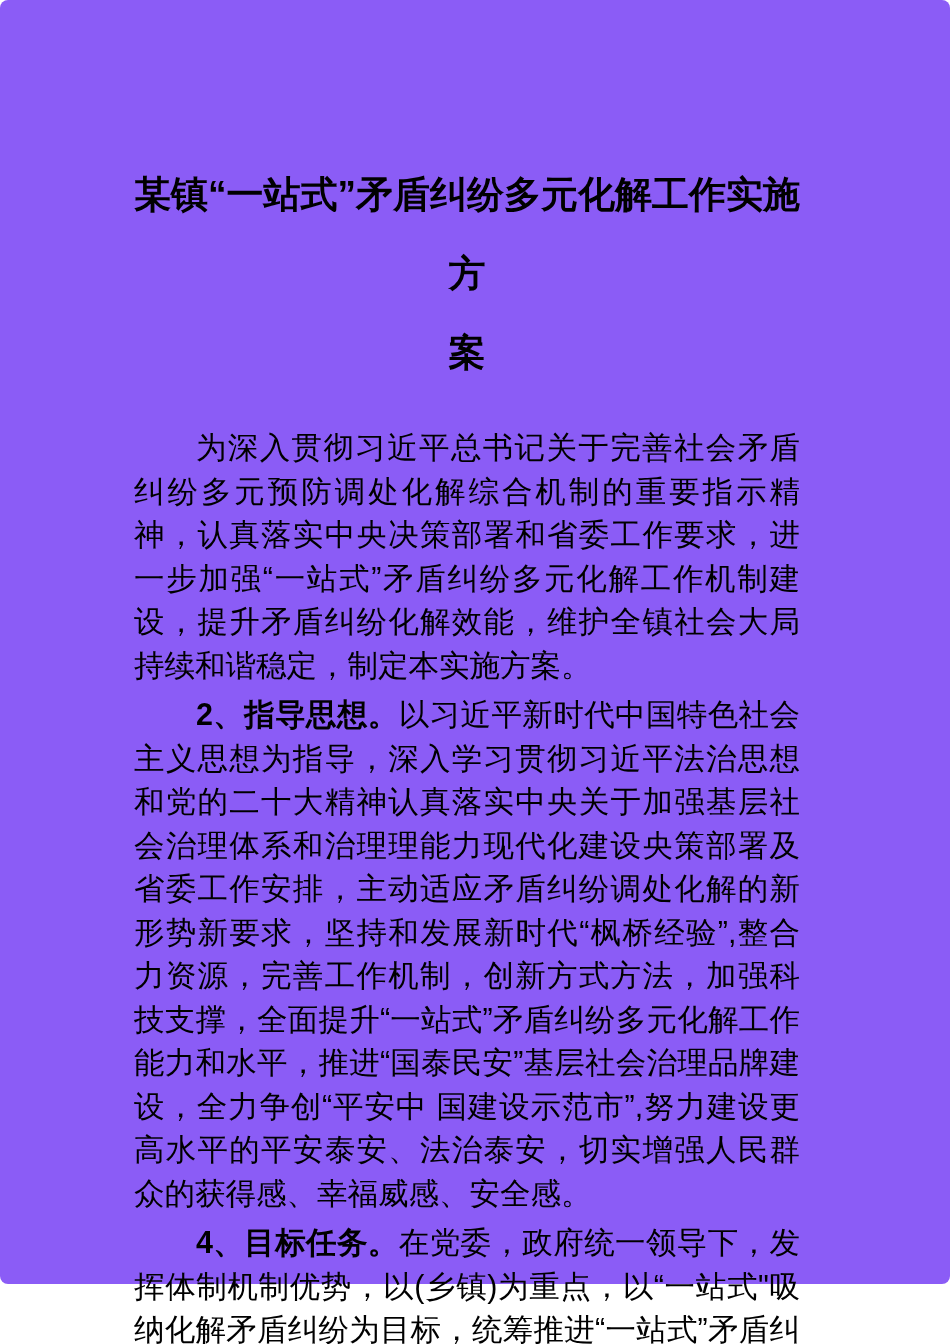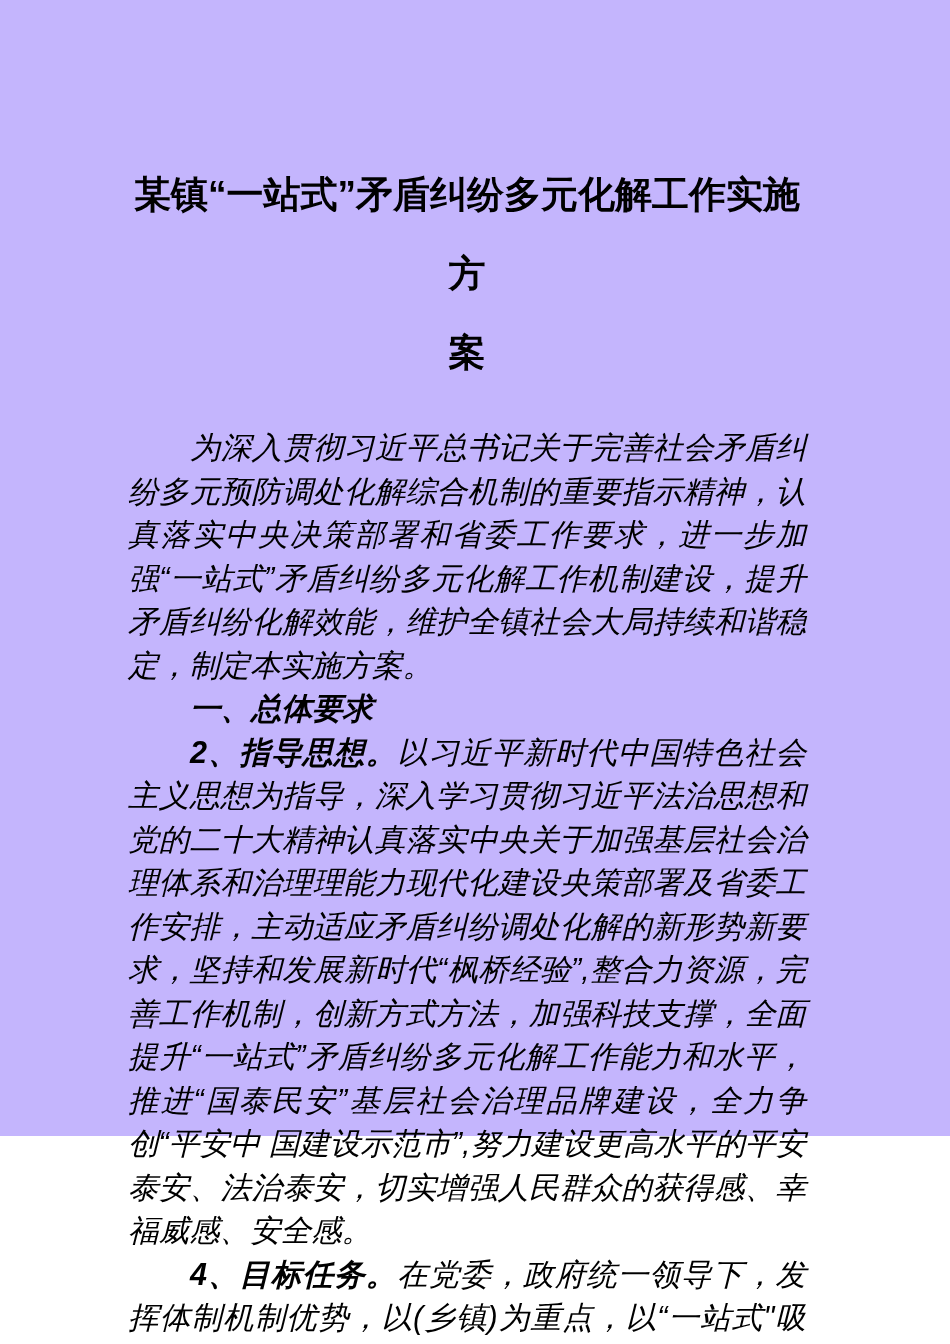--- a/index.html
+++ b/index.html
@@ -13,23 +13,24 @@
     height: 1344px;
     font-family: "Liberation Sans", "DejaVu Sans", sans-serif;
     color: #000000;
     -webkit-font-smoothing: antialiased;
     overflow: hidden;
   }
 
   .page {
     position: relative;
     width: 950px;
-    height: 1136px;
+    height: 1284px;
     box-sizing: border-box;
-    background: #c4b5fd;
+    background: #8b5cf6;
+    border-radius: 8px;
   }
 
   .doc-body {
     position: absolute;
     left: 128px;
     top: 0;
     width: 678px;
   }
 
   
@@ -39,28 +40,27 @@
     font-size: 37px;
     line-height: 79px;
     font-weight: bold;
     text-align: center;
     letter-spacing: 0px;
     word-break: break-all;
   }
 
   
   .para {
-    margin: 0;
+    margin: 6px;
     font-size: 30.5px;
     line-height: 43.5px;
     text-align: justify;
     text-justify: inter-ideograph;
     word-break: break-all;
     letter-spacing: 0px;
-    font-style: italic;
   }
 
   .para.indent {
     text-indent: 62px;
   }
 
   .para.first-para {
     margin-top: 34px;
   }
 
@@ -75,23 +75,20 @@
 
   <div class="doc-body">
 
     <h1 class="doc-title">
       <span>某镇“一站式”矛盾纠纷多元化解工作实施方</span><br>
       <span>案</span>
     </h1>
 
     <p class="para indent first-para">为深入贯彻习近平总书记关于完善社会矛盾纠纷多元预防调处化解综合机制的重要指示精神，认真落实中央决策部署和省委工作要求，进一步加强“一站式”矛盾纠纷多元化解工作机制建设，提升矛盾纠纷化解效能，维护全镇社会大局持续和谐稳定，制定本实施方案。</p>
 
-    <p class="para indent">
-      <span class="strong">一、总体要求</span>
-    </p>
 
     <p class="para indent"><span class="strong">2、指导思想。</span><span>以习近平新时代中国特色社会主义思想为指导，深入学习贯彻习近平法治思想和党的二十大精神认真落实中央关于加强基层社会治理体系和治理理能力现代化建设央策部署及省委工作安排，主动适应矛盾纠纷调处化解的新形势新要求，坚持和发展新时代“枫桥经验”,整合力资源，完善工作机制，创新方式方法，加强科技支撑，全面提升“一站式”矛盾纠纷多元化解工作能力和水平，推进“国泰民安”基层社会治理品牌建设，全力争创“平安中 国建设示范市”,努力建设更高水平的平安泰安、法治泰安，切实增强人民群众的获得感、幸福威感、安全感。</span></p>
 
     <p class="para indent"><span class="strong">4、目标任务。</span><span>在党委，政府统一领导下，发挥体制机制优势，以(乡镇)为重点，以“一站式"吸纳化解矛盾纠纷为目标，统筹推进“一站式”矛盾纠纷调解中心建设运行机制，2022 年底前乡镇各村居、社区调解中心全部建成启用、实体化一体化运行，全面建立横向联通各相关职能部门。市县、乡镇(街道)、村(社区)四级的“一站式受理、 一揽子调处、全链条服务”矛盾纠纷多元化解工作体系。在此基础上，加强规范化建设，积极探索创新，着为打造特色品牌，不断提升工作效能，持续推动乡镇矛盾纠纷调处化解工作争一流、走前列。</span></p>
 
   </div>
 
 </div>
 
 </body></html>

